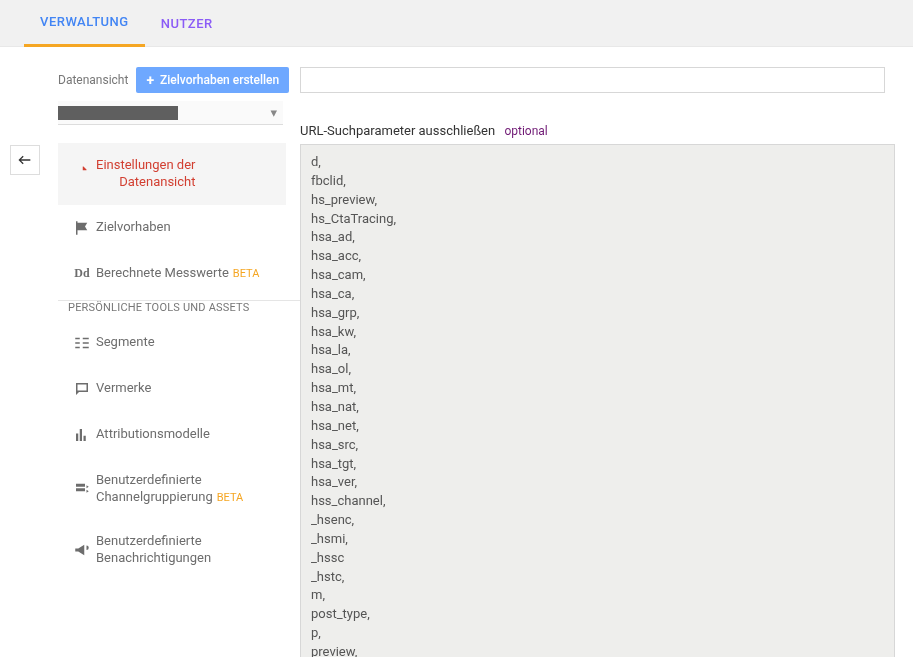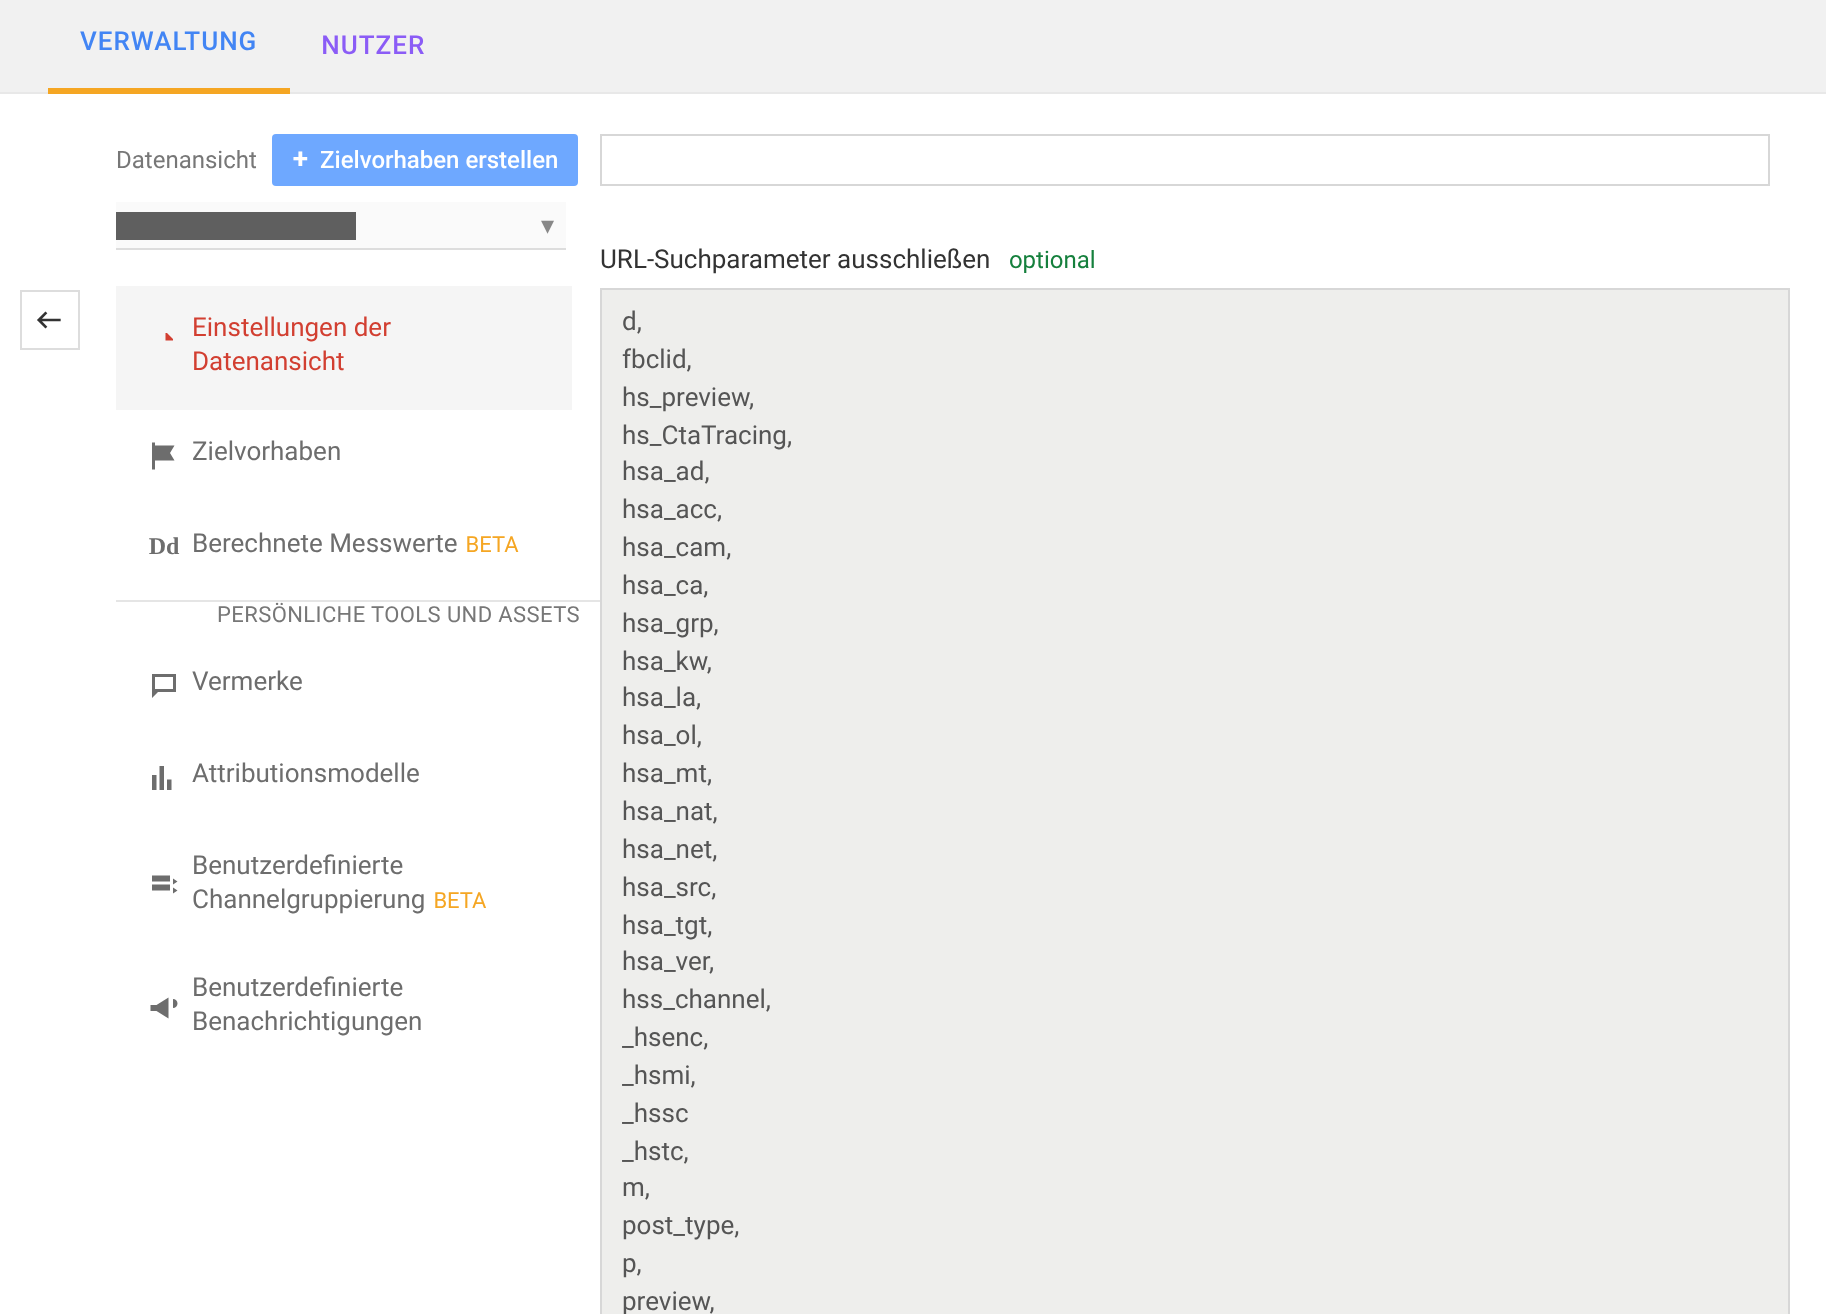--- a/index.html
+++ b/index.html
@@ -22,31 +22,31 @@
 
 .selector { width: 225px; height: 24px; background: #fafafa; border-bottom: 1px solid #ddd; display: flex; align-items: center; justify-content: flex-end; padding-right: 6px; color: #888; margin-bottom: 18px; }
 .selector .redact { width: 120px; height: 14px; background: #5f5f5f; margin-right: auto; }
 
 .nav { width: 228px; }
 .nav-item { display: flex; align-items: center; padding: 14px 10px; cursor: pointer; }
 .nav-item .icon { width: 28px; display: flex; justify-content: center; color: #6d6d6d; }
 .nav-item .icon svg { width: 18px; height: 18px; fill: #6d6d6d; }
 .nav-item .txt { font-size: 13px; color: #6d6d6d; line-height: 1.3; }
 .nav-item.active { background: #f5f5f5; }
-.nav-item.active .txt { color: #d23f31; }
+.nav-item.active .txt { color: #d23f31; text-align: right; }
 .nav-item.active .icon svg { fill: #d23f31; }
 .nav-item .txt .beta { color: #f5a623; font-size: 11px; margin-left: 4px; }
 .nav-item .dd { font-size: 12px; font-weight: 700; color: #6d6d6d; font-family: Liberation Serif, serif; }
 
-.section-head { font-size: 11px; color: #777; letter-spacing: 0.2px; padding: 0 10px 6px; border-top: 1px solid #e5e5e5; margin-top: 4px; text-align: right; }
+.section-head { font-size: 11px; color: #777; letter-spacing: 0.2px; padding: 0 10px 6px; border-top: 1px solid #e5e5e5; margin-top: 4px; }
 
 .rightcol { flex: 1; padding: 20px 10px 0 0; }
 .topbox { width: 585px; height: 26px; border: 1px solid #d7d7d7; background: #fff; margin-bottom: 30px; }
 .field-label { font-size: 13px; color: #333; margin-bottom: 6px; }
-.field-label .opt { color: #15803d; font-size: 12px; margin-left: 6px; }
+.field-label .opt { color: #701a75; font-size: 12px; margin-left: 6px; }
 .bigtextarea { width: 595px; height: 526px; border: 1px solid #d7d7d7; background: #eeeeec; padding: 8px 10px; font-size: 13px; color: #555; line-height: 1.45; font-family: Roboto, Arial, sans-serif; resize: none; overflow: auto; }
 </style>
 </head>
 <body>
 
 <div class="tabbar">
   <div class="tab active">VERWALTUNG</div>
   <div class="tab">NUTZER</div>
 </div>
 
@@ -89,20 +89,28 @@
         </div>
         <div class="nav-item">
           <span class="icon">
             <span class="dd">Dd</span>
           </span>
           <span class="txt">Berechnete Messwerte<span class="beta">BETA</span></span>
         </div>
       </div>
     <div class="section-head">PERSÖNLICHE TOOLS UND ASSETS</div>
     <div class="nav" id="nav2">
+        <div class="nav-item">
+          <span class="icon">
+            <svg viewBox="0 0 24 24">
+              <path d="M3 5h6v2H3zM3 11h6v2H3zM3 17h6v2H3zM13 5h8v2h-8zM13 11h8v2h-8zM13 17h8v2h-8z"></path>
+            </svg>
+          </span>
+          <span class="txt">Segmente</span>
+        </div>
         <div class="nav-item">
           <span class="icon">
             <svg viewBox="0 0 24 24">
               <path d="M4 4h16v12H8l-4 4zM6 6v8h12V6z"></path>
             </svg>
           </span>
           <span class="txt">Vermerke</span>
         </div>
         <div class="nav-item">
           <span class="icon">

